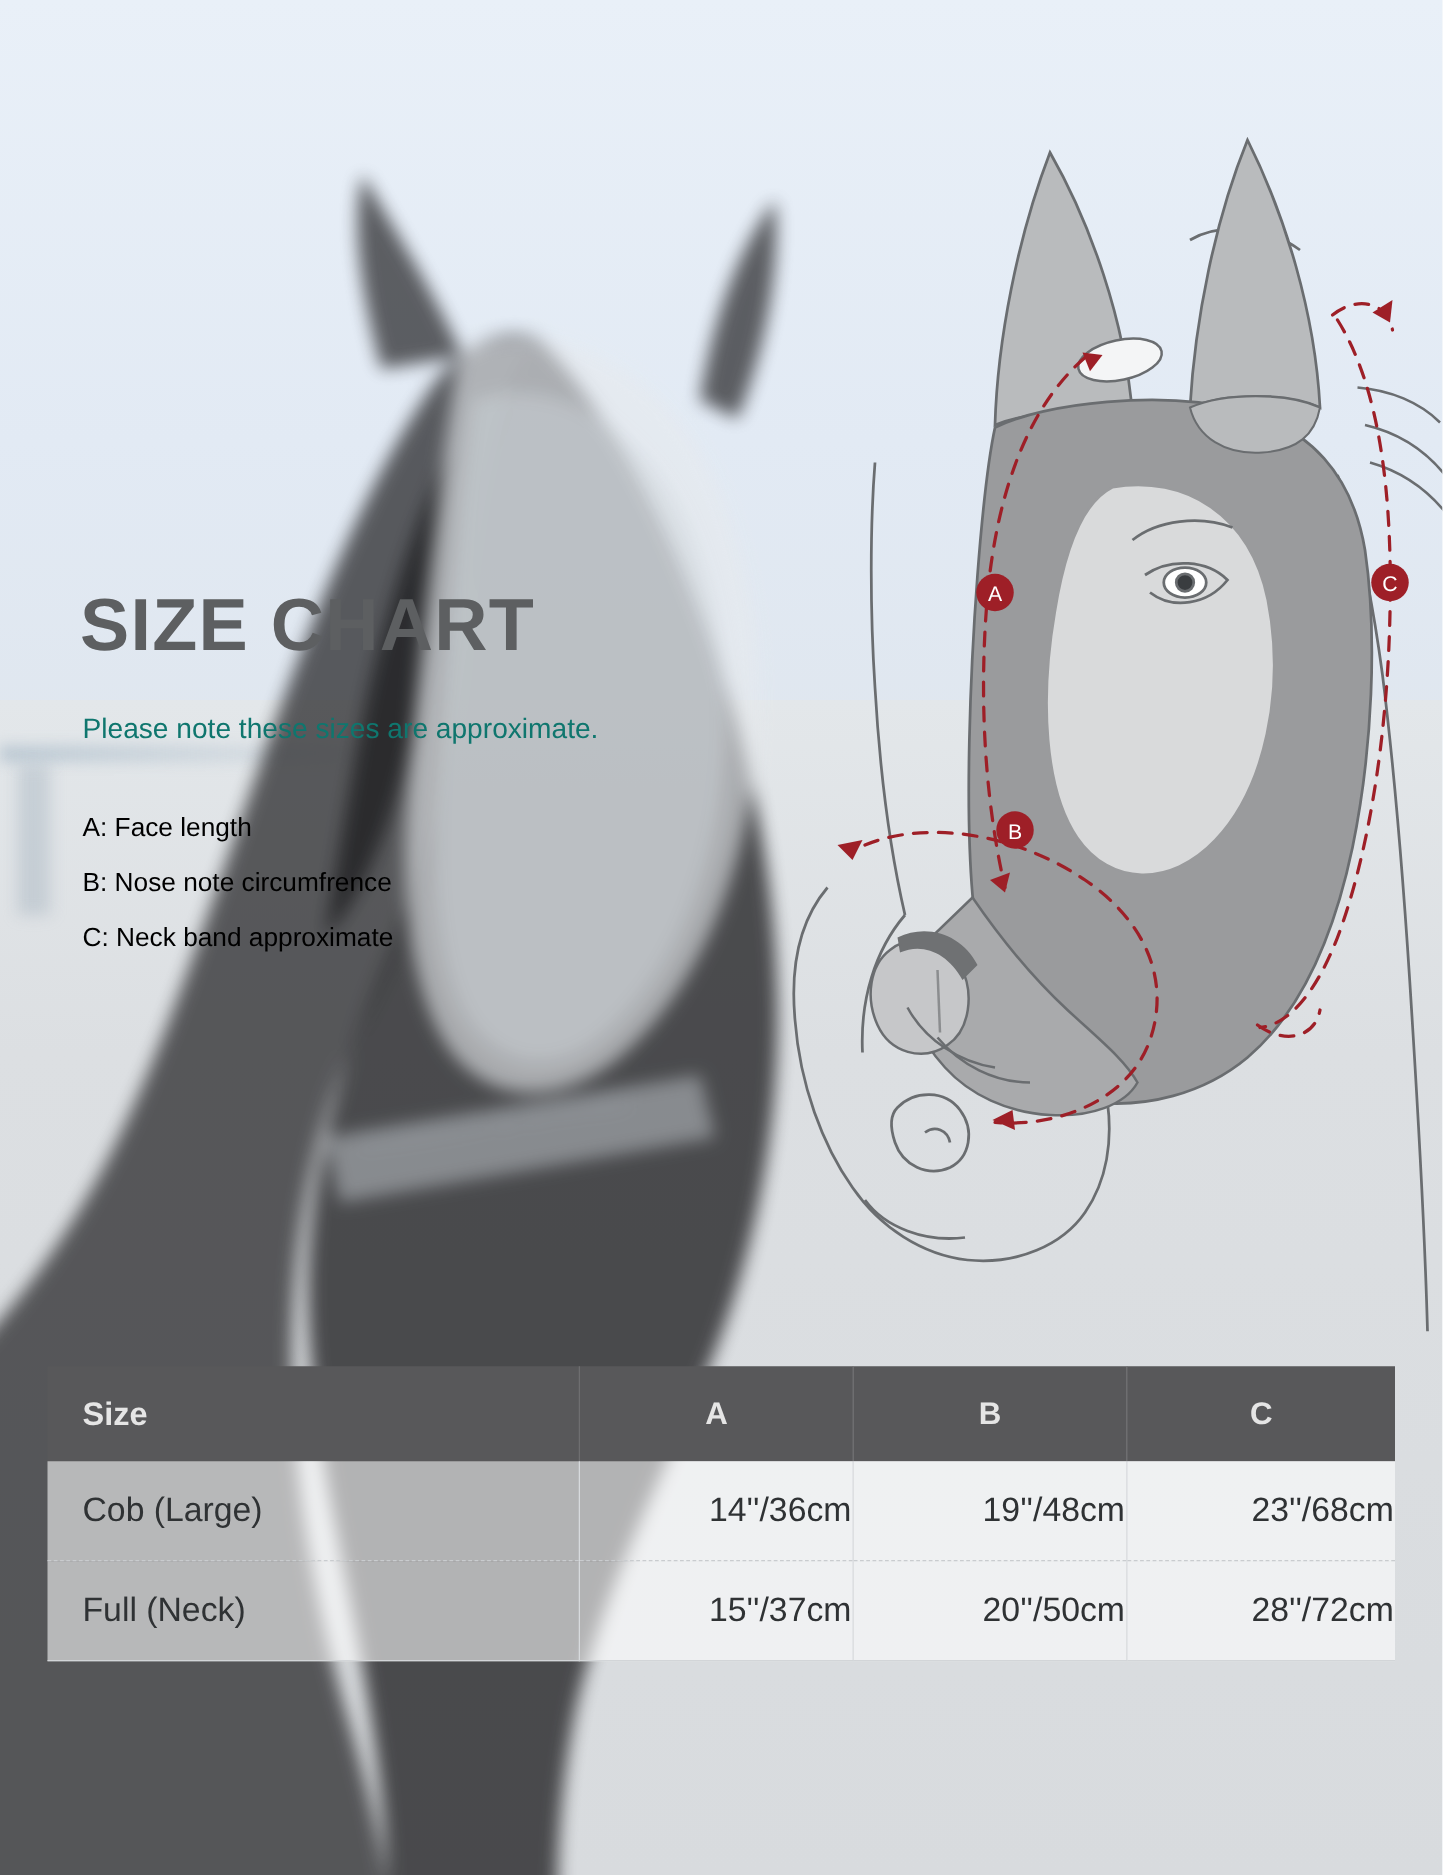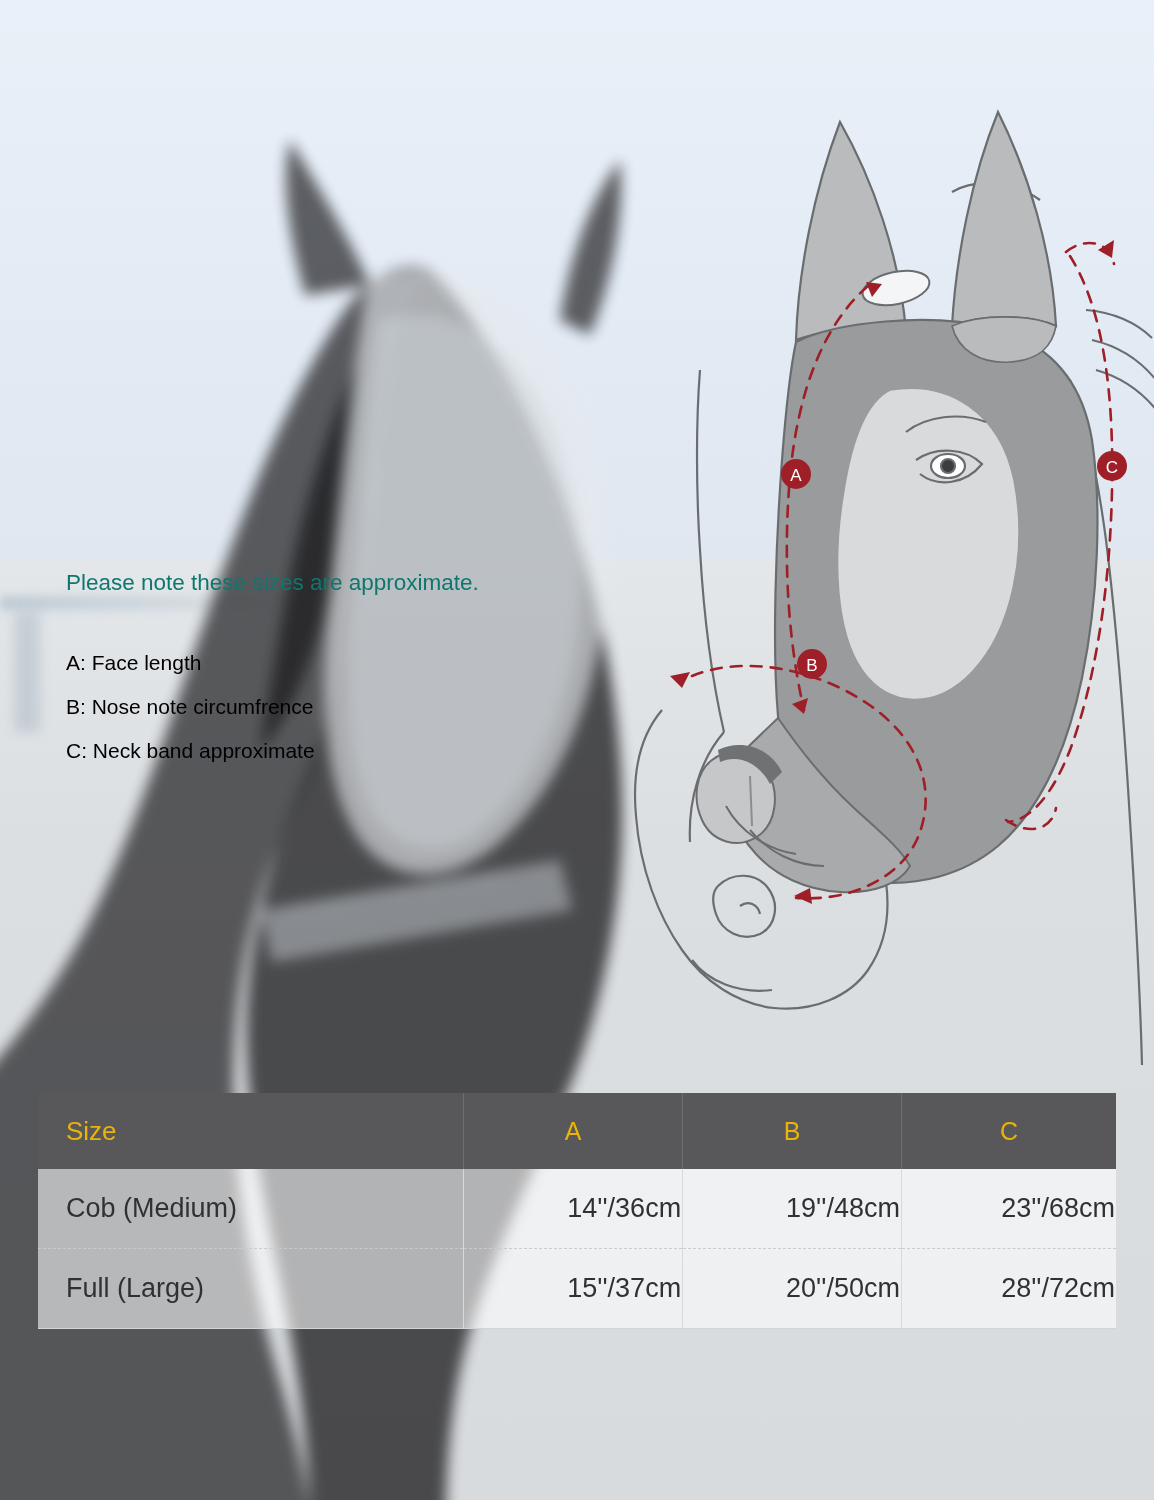--- a/index.html
+++ b/index.html
@@ -92,23 +92,23 @@
     left: 38px; top: 1093px;
     width: 1078px;
   }
   table {
     border-collapse: collapse;
     width: 100%;
     table-layout: fixed;
   }
   thead th {
     background: #58585a;
-    color: #eab308;
+    color: #e5e5e5;
     font-size: 25px;
-    font-weight: normal;
+    font-weight: bold;
     height: 74px;
     text-align: center;
     border-right: 1px solid #6e6e70;
   }
   thead th:last-child { border-right: none; }
   thead th.size-col {
     text-align: left;
     padding-left: 28px;
     font-size: 26px;
   }
@@ -170,20 +170,21 @@
                C370 678 360 600 366 520 C374 420 388 280 408 160 Z" fill="#e7eaed" opacity="0.62"></path>
       <path d="M418 200 C480 180 548 215 586 290 C620 360 628 450 614 530
                C598 616 562 676 520 710 C482 740 440 732 416 698
                C392 662 384 592 390 520 C398 424 406 290 418 200 Z" fill="#cfd5da" opacity="0.45"></path>
 
       <path d="M300 790 L600 740 L612 790 L312 842 Z" fill="#b9bfc4" opacity="0.55"></path>
       <text x="330" y="800" fill="#8d9399" font-size="20" font-family="Liberation Serif, serif" opacity="0.85" transform="rotate(-9 330 800)">HARRISON  ⊕  HOWARD</text>
     </svg>
   </div>
 
+  <div class="title">SIZE CHART</div>
   <div class="subtitle">Please note these sizes are approximate.</div>
 
   <div class="legend">
     <div>A: Face length</div>
     <div>B: Nose note circumfrence</div>
     <div>C: Neck band approximate</div>
   </div>
 
   <div class="diagram">
     <svg viewBox="0 0 560 1010">
@@ -308,27 +309,27 @@
       <thead>
         <tr>
           <th class="size-col">Size</th>
           <th>A</th>
           <th>B</th>
           <th>C</th>
         </tr>
       </thead>
       <tbody>
         <tr>
-          <td class="size-col">Cob (Medium)</td>
+          <td class="size-col">Cob (Large)</td>
           <td>14''/36cm</td>
           <td>19''/48cm</td>
           <td>23''/68cm</td>
         </tr>
         <tr>
-          <td class="size-col">Full (Large)</td>
+          <td class="size-col">Full (Neck)</td>
           <td>15''/37cm</td>
           <td>20''/50cm</td>
           <td>28''/72cm</td>
         </tr>
       </tbody>
     </table>
   </div>
 
 </div>
 

